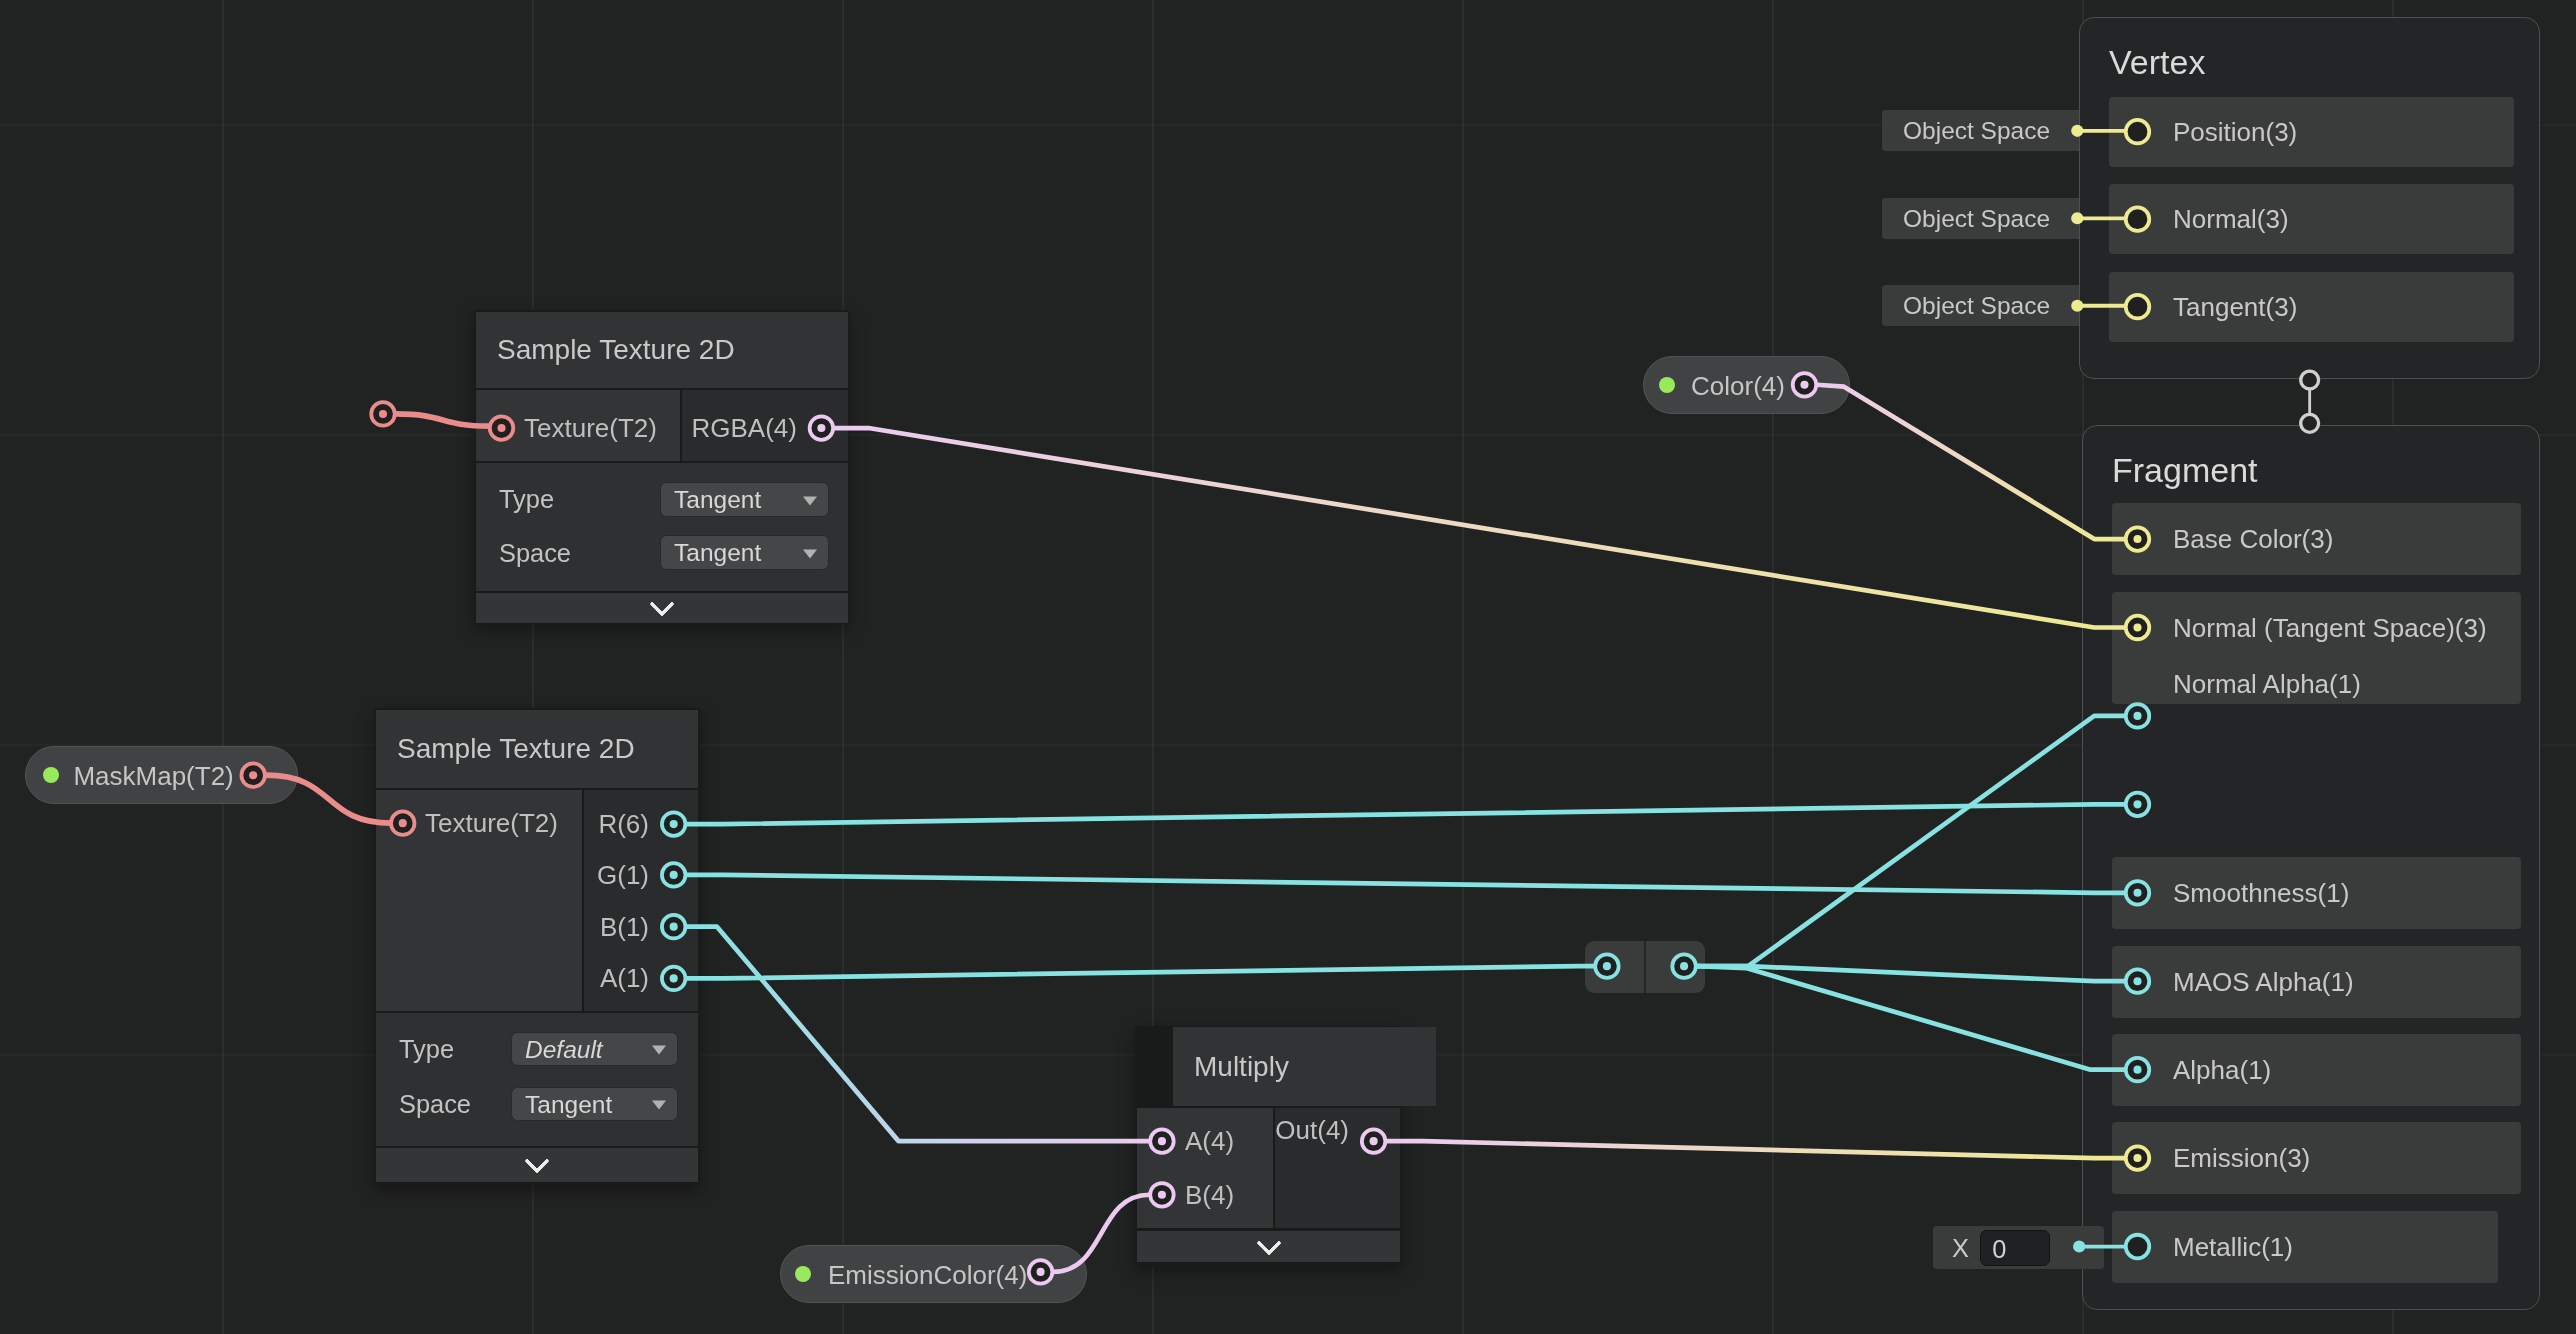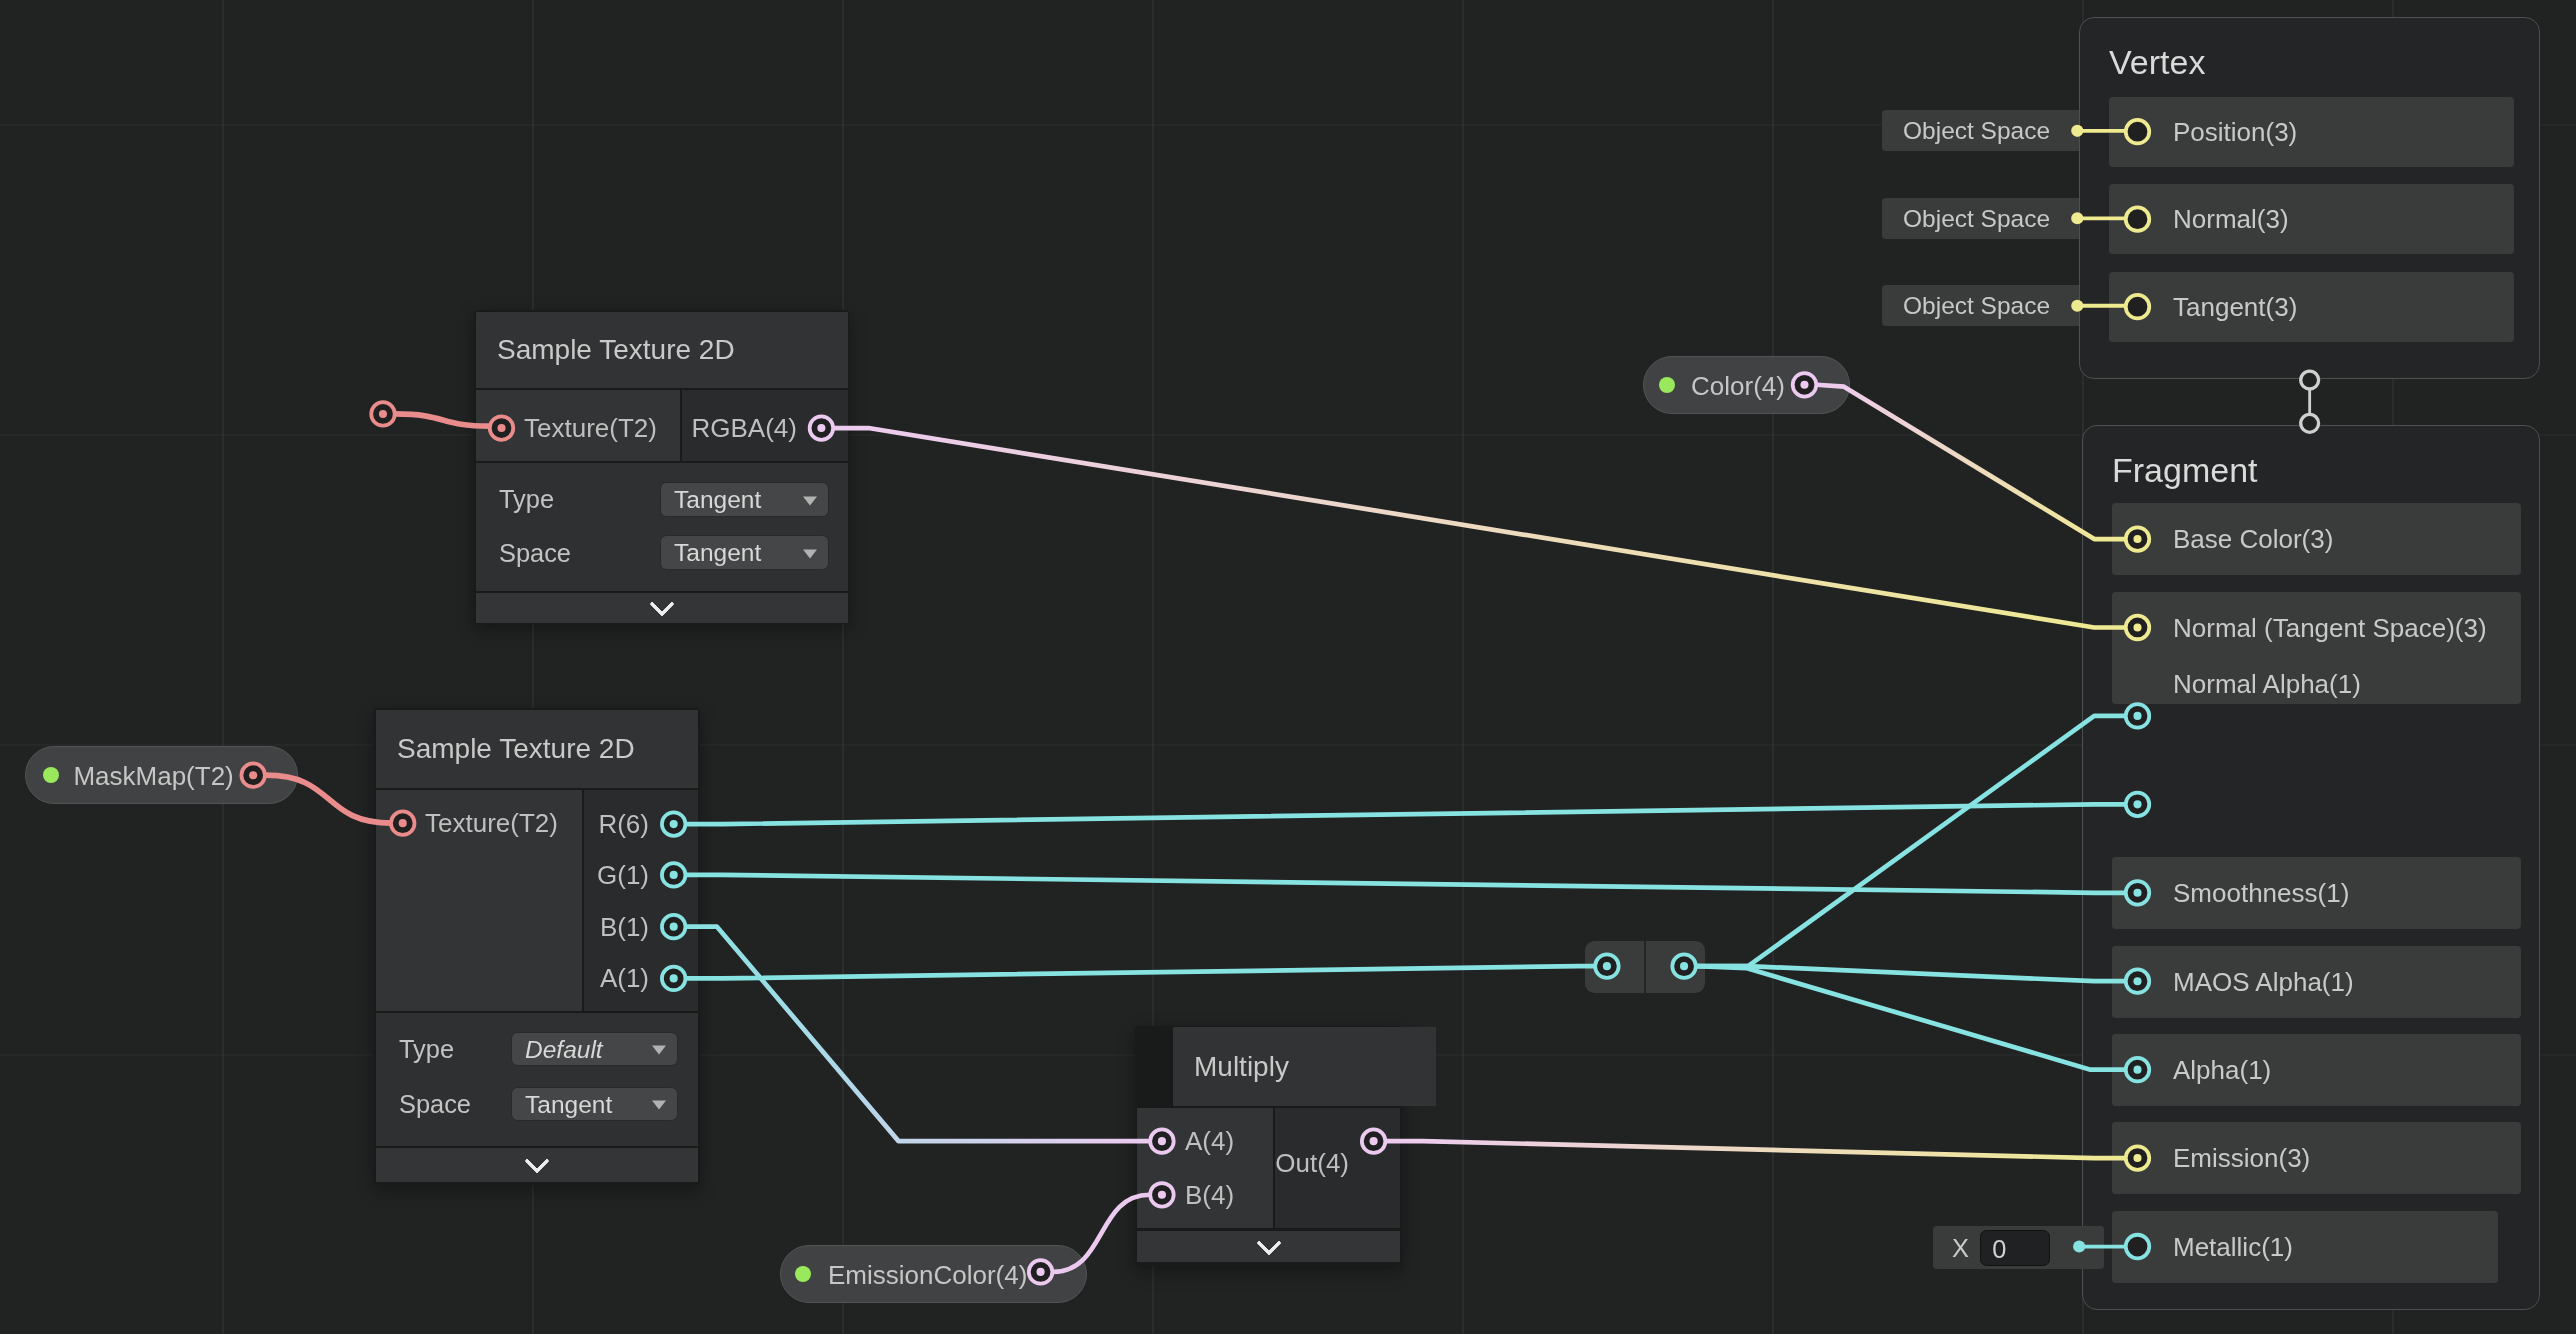--- a/index.html
+++ b/index.html
@@ -154,21 +154,21 @@
       <span class="chev"></span>
     </div>
     <div class="abs node" style="left: 1135px; top: 1026px; width: 267px; height: 240px;"></div>
     <div class="abs ntitle" style="left: 1137px; top: 1027px; width: 263px; height: 79px; margin-left: 36px;">
       <div class="abs ntitle-label" style="left: 21px; top: 40px; transform: translateY(-50%);">Multiply</div>
     </div>
     <div class="abs incol" style="left: 1137px; top: 1108px; width: 136px; height: 120px;"></div>
     <div class="abs outcol" style="left: 1275px; top: 1108px; width: 125px; height: 120px;"></div>
     <div class="abs plabel" style="left: 1185px; top: 1141px; transform: translateY(-50%);">A(4)</div>
     <div class="abs plabel" style="left: 1185px; top: 1195px; transform: translateY(-50%);">B(4)</div>
-    <div class="abs plabel" style="left: 1349px; top: 1163px; transform: translate(-100%, -50%); padding-left: 16px;">Out(4)</div>
+    <div class="abs plabel" style="left: 1349px; top: 1130px; transform: translate(-100%, -50%); padding-left: 16px;">Out(4)</div>
     <div class="abs chevbar" style="left: 1137px; top: 1231px; width: 263px; height: 31px;">
       <span class="chev"></span>
     </div>
     <div class="abs redirect" style="left: 1585px; top: 941px; width: 120px; height: 52px;">
       <div class="abs rdivider" style="left: 59px;"></div>
     </div>
     <div class="abs fwidget" style="left: 1933px; top: 1226px; width: 171px; height: 43px;">
       <div class="abs fw-label" style="left: 19px; top: 21.6px; transform: translateY(-50%);">X</div>
     </div>
     <div class="abs fw-box" style="left: 1980px; top: 1230px; width: 70px; height: 36px;">

